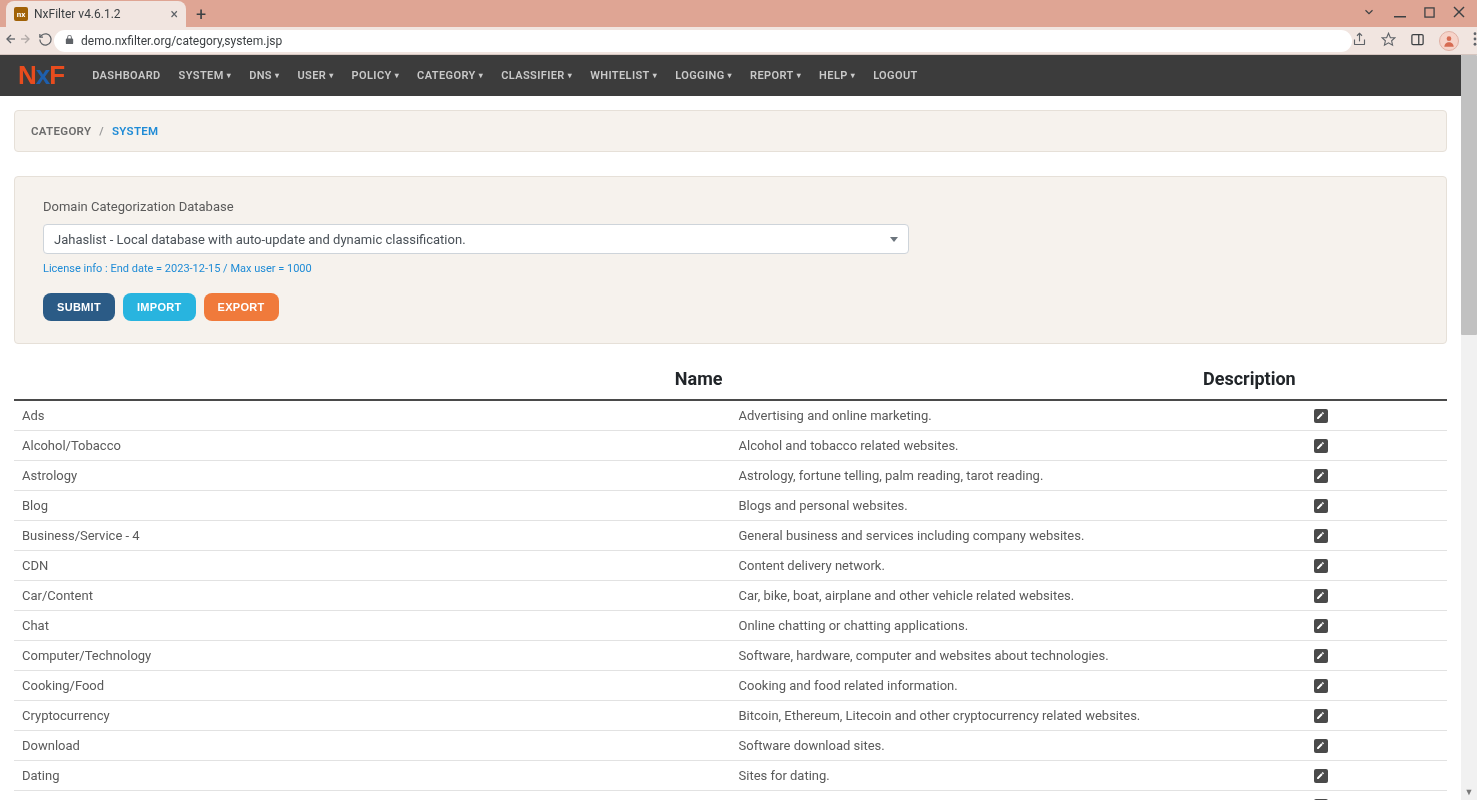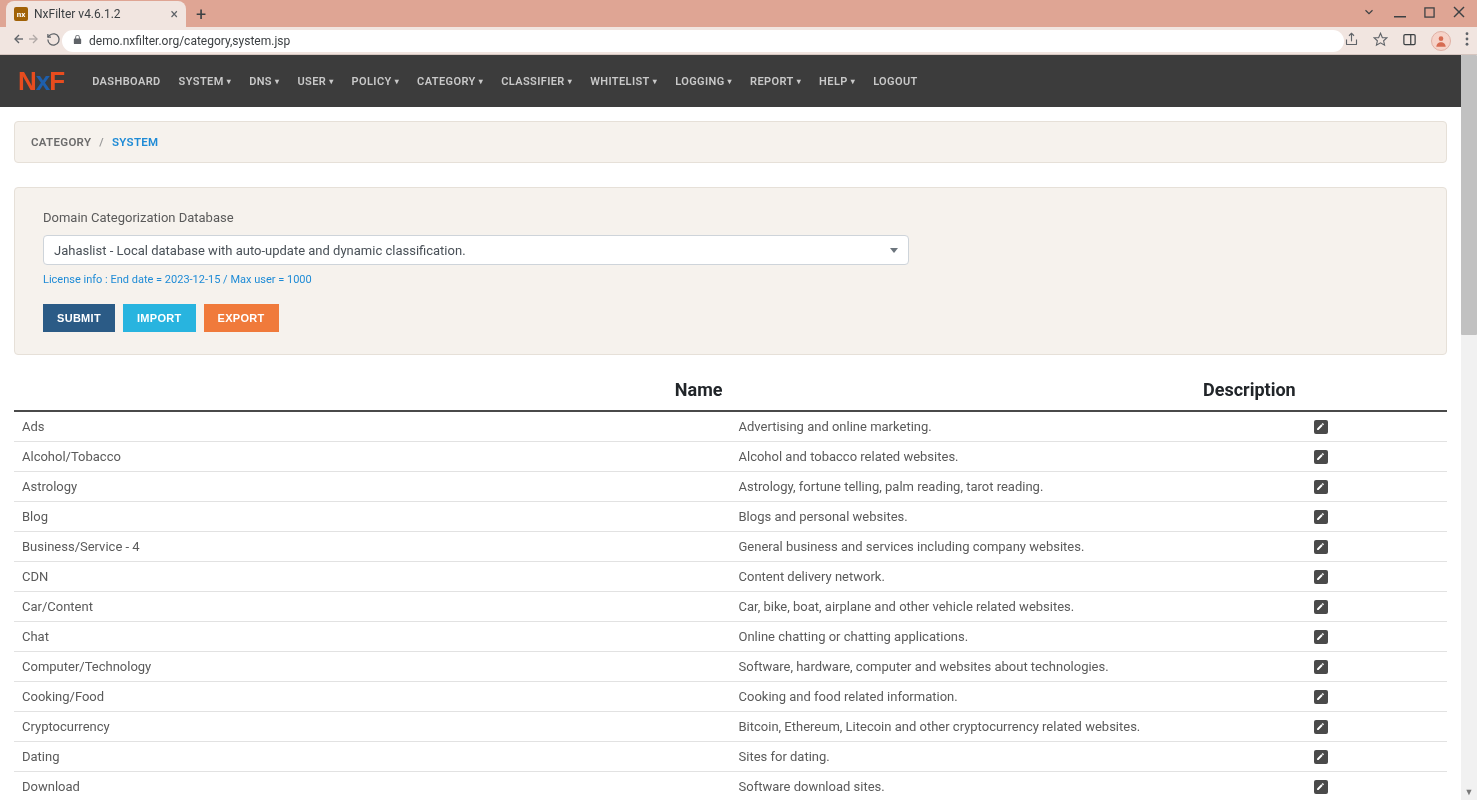--- a/index.html
+++ b/index.html
@@ -8,31 +8,31 @@
 
 .browser-tab-strip { background: #dfa594; height: 27px; display: flex; align-items: flex-end; padding-left: 6px; }
 .tab { background: #f1e5e0; height: 26px; width: 180px; border-radius: 8px 8px 0 0; display: flex; align-items: center; padding: 0 8px; gap: 6px; font-size: 12px; color: #3c4043; position: relative; }
 .tab .favicon { width: 14px; height: 14px; background: #a16207; border-radius: 2px; display: flex; align-items: center; justify-content: center; color: #fff; font-size: 8px; font-weight: bold; }
 .tab .tab-title { flex: 1; white-space: nowrap; overflow: hidden; text-overflow: ellipsis; }
 .tab .tab-close { color: #5f6368; cursor: pointer; font-size: 14px; }
 .new-tab { color: #3c4043; font-size: 18px; padding: 0 10px; cursor: pointer; height: 26px; display: flex; align-items: center; }
 .window-controls { margin-left: auto; display: flex; gap: 18px; padding-right: 12px; align-items: center; height: 27px; }
 .window-controls span { cursor: pointer; color: #3c4043; }
 
-.toolbar { background: #f1e5e0; height: 28px; display: flex; align-items: center; padding: 0 8px; gap: 0; border-bottom: 1px solid #d6c6c0; }
+.toolbar { background: #f1e5e0; height: 28px; display: flex; align-items: center; padding: 0 0; gap: 0; border-bottom: 1px solid #d6c6c0; }
 .nav-icon { color: #5f6368; cursor: pointer; width: 18px; text-align: center; }
 .nav-icon.disabled { color: #b0a9a6; }
 .omnibox { flex: 1; background: #fff; border-radius: 14px; height: 22px; display: flex; align-items: center; padding: 0 10px; gap: 6px; font-size: 12px; color: #3c4043; }
 .lock-icon { color: #5f6368; font-size: 11px; }
 .toolbar-right { display: flex; gap: 14px; align-items: center; color: #5f6368; }
 .avatar-circle { width: 20px; height: 20px; border-radius: 50%; background: #f6d3c9; display: flex; align-items: center; justify-content: center; border: 1px solid #e0b0a4; }
 .avatar-circle svg { width: 14px; height: 14px; fill: #d66b52; }
 
 
-.app-navbar { background: #3c3c3c; height: 52px; display: flex; align-items: center; padding: 0 18px; gap: 12px; }
+.app-navbar { background: #3c3c3c; height: 41px; display: flex; align-items: center; padding: 0 18px; gap: 12px; }
 .logo { font-family: Arial, sans-serif; font-weight: 900; font-size: 26px; letter-spacing: -1px; }
 .logo .n1 { color: #e84c1e; }
 .logo .x { color: #1e5fad; }
 .logo .f { color: #e84c1e; }
 .nav-items { display: flex; gap: 2px; margin-left: 8px; }
 .nav-item { color: #c9c9c9; font-size: 11px; font-weight: 600; letter-spacing: 0.4px; padding: 6px 8px; cursor: pointer; display: flex; align-items: center; gap: 3px; text-align: center; }
 .nav-item .caret { font-size: 8px; }
 
 
 .content-area { padding: 14px 14px; background: #fff; width: 1461px; }
@@ -40,21 +40,21 @@
 .breadcrumb-card .bc-cat { color: #6b6b6b; }
 .breadcrumb-card .bc-sep { color: #9a9a9a; }
 .breadcrumb-card .bc-sys { color: #1e8bd6; }
 
 .settings-card { background: #f6f2ed; border: 1px solid #e6e0d8; border-radius: 4px; padding: 22px 28px; margin-top: 24px; }
 .settings-card .label { font-size: 13px; color: #5a5a5a; margin-bottom: 10px; }
 .selectbox { width: 63%; background: #fff; border: 1px solid #ced4da; border-radius: 4px; height: 30px; padding: 0 10px; display: flex; align-items: center; font-size: 13px; color: #495057; cursor: pointer; position: relative; }
 .selectbox::after { content: ""; position: absolute; right: 10px; border-left: 4px solid transparent; border-right: 4px solid transparent; border-top: 5px solid #6c757d; }
 .license-info { color: #1e8bd6; font-size: 11px; margin-top: 8px; cursor: pointer; }
 .btn-row { display: flex; gap: 8px; margin-top: 18px; }
-.btn { border: none; border-radius: 0; padding: 8px 14px; font-size: 11px; font-weight: 600; letter-spacing: 0.3px; color: #fff; cursor: pointer; }
+.btn { border: none; border-radius: 8px; padding: 8px 14px; font-size: 11px; font-weight: 600; letter-spacing: 0.3px; color: #fff; cursor: pointer; }
 .btn-submit { background: #2b5b86; }
 .btn-import { background: #28b4df; }
 .btn-export { background: #f07a3b; }
 
 
 .table-wrap { margin-top: 14px; }
 table { width: 100%; border-collapse: collapse; }
 thead th { text-align: right; font-size: 18px; font-weight: 700; padding: 10px 8px; border-bottom: 2px solid #4a4a4a; }
 thead th:first-child { padding-left: 14px; }
 tbody td { font-size: 13px; color: #5a5a5a; padding: 7px 8px; border-bottom: 1px solid #e2e2e2; }
@@ -348,31 +348,31 @@
           <tr>
             <td>Cryptocurrency</td>
             <td>Bitcoin, Ethereum, Litecoin and other cryptocurrency related websites.</td>
             <td class="edit-cell"><span class="edit-icon">
                 <svg viewBox="0 0 24 24">
                   <path d="M3 17.25V21h3.75L17.81 9.94l-3.75-3.75L3 17.25zM20.71 7.04a1 1 0 0 0 0-1.41l-2.34-2.34a1 1 0 0 0-1.41 0l-1.83 1.83 3.75 3.75 1.83-1.83z"></path>
                 </svg>
               </span></td>
           </tr>
           <tr>
+            <td>Download</td>
+            <td>Software download sites.</td>
+            <td class="edit-cell"><span class="edit-icon">
+                <svg viewBox="0 0 24 24">
+                  <path d="M3 17.25V21h3.75L17.81 9.94l-3.75-3.75L3 17.25zM20.71 7.04a1 1 0 0 0 0-1.41l-2.34-2.34a1 1 0 0 0-1.41 0l-1.83 1.83 3.75 3.75 1.83-1.83z"></path>
+                </svg>
+              </span></td>
+          </tr>
+          <tr>
             <td>Dating</td>
             <td>Sites for dating.</td>
-            <td class="edit-cell"><span class="edit-icon">
-                <svg viewBox="0 0 24 24">
-                  <path d="M3 17.25V21h3.75L17.81 9.94l-3.75-3.75L3 17.25zM20.71 7.04a1 1 0 0 0 0-1.41l-2.34-2.34a1 1 0 0 0-1.41 0l-1.83 1.83 3.75 3.75 1.83-1.83z"></path>
-                </svg>
-              </span></td>
-          </tr>
-          <tr>
-            <td>Download</td>
-            <td>Software download sites.</td>
             <td class="edit-cell"><span class="edit-icon">
                 <svg viewBox="0 0 24 24">
                   <path d="M3 17.25V21h3.75L17.81 9.94l-3.75-3.75L3 17.25zM20.71 7.04a1 1 0 0 0 0-1.41l-2.34-2.34a1 1 0 0 0-1.41 0l-1.83 1.83 3.75 3.75 1.83-1.83z"></path>
                 </svg>
               </span></td>
           </tr>
           <tr>
             <td>Drugs</td>
             <td>Illegal drugs and online pharmacies.</td>
             <td class="edit-cell"><span class="edit-icon">

